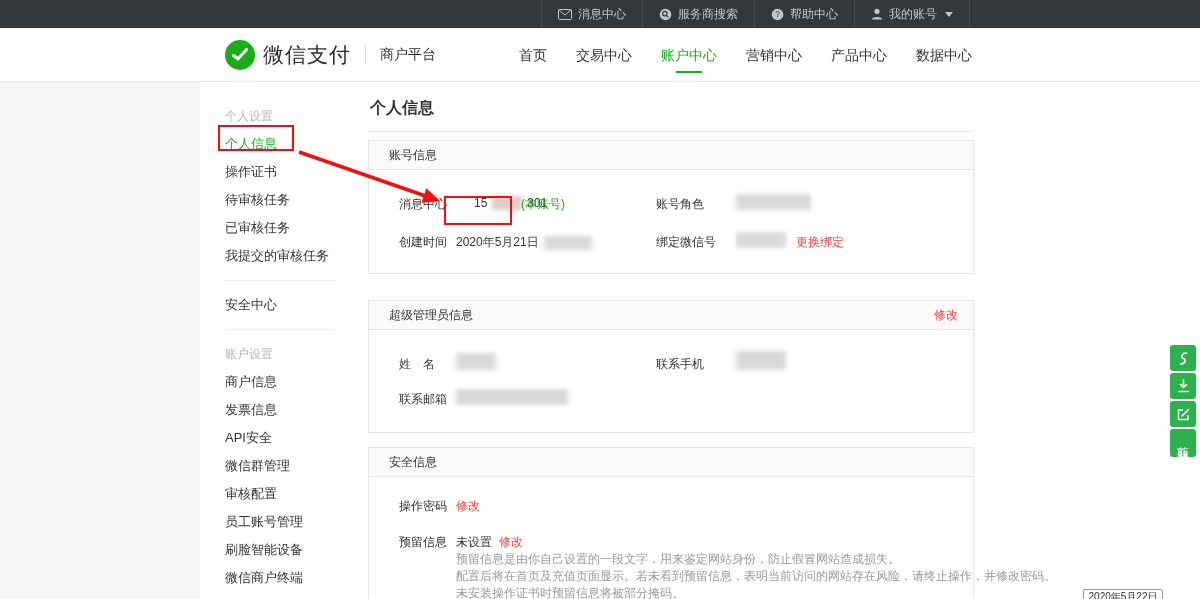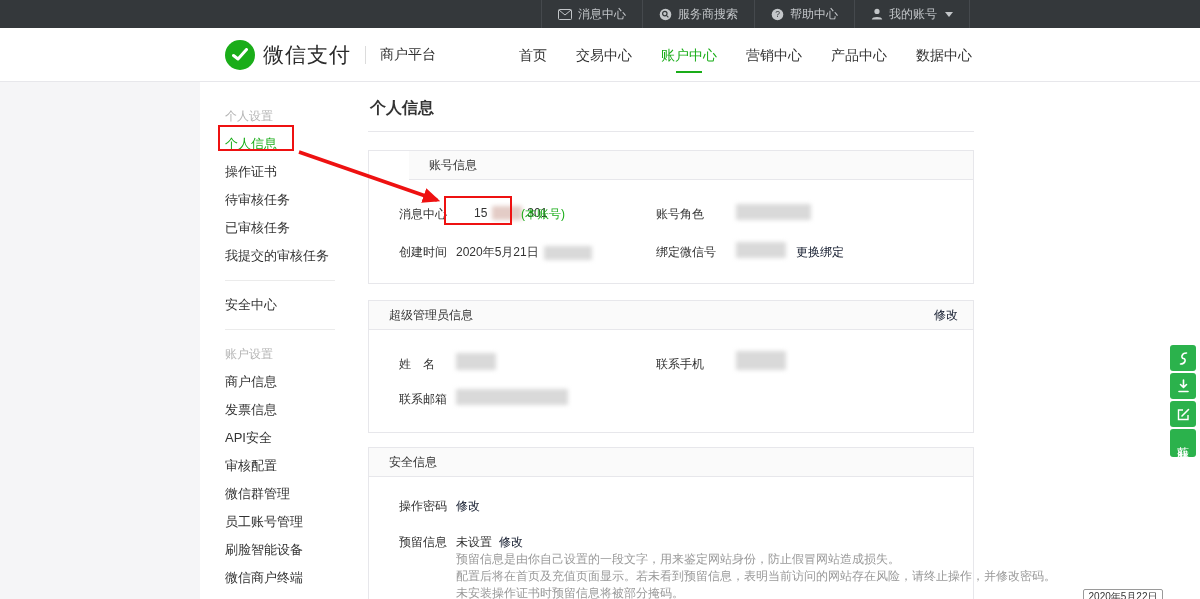--- a/index.html
+++ b/index.html
@@ -43,26 +43,26 @@
   .sb-divider { height:1px; background:#ebebeb; margin:10px 0 10px 0; width:110px; }
 
   
   .main { position:absolute; left:368px; top:82px; width:607px; height:517px; }
   .page-title { position:absolute; left:2px; top:16px; font-size:16px; color:#333; }
   .title-divider { position:absolute; left:0; top:49px; width:606px; height:1px; background:#e7e7eb; }
   .section { position:absolute; left:0; width:606px; background:#fff; border:1px solid #e7e7eb; }
   .section-header { height:29px; background:#fafafa; border-bottom:1px solid #e7e7eb;
     display:flex; align-items:center; justify-content:space-between; padding:0 15px 0 20px; }
   .section-header-label { font-size:12px; color:#333; }
-  .sec1 { top:68px; height:134px;padding-left:40px; }
+  .sec1 { top:58px; height:134px; }
   .sec2 { top:218px; height:133px; }
   .sec3 { top:365px; height:170px; }
   .field-label { position:absolute; font-size:12px; color:#333; }
   .field-value { position:absolute; font-size:12px; color:#333; display:flex; align-items:center; gap:5px; }
-  .link { color:#0f172a; font-size:12px; text-decoration:none; cursor:pointer; }
+  .link { color:#ef4444; font-size:12px; text-decoration:none; cursor:pointer; }
   .green-note { color:#1aad19; font-size:12px; }
   .masked { display:inline-block; background:#d9d9d9; filter:blur(2px); border-radius:1px; }
   .masked.pink { background:#e3ccc6; }
   .note-line { font-size:12px; color:#999; line-height:17px; white-space:nowrap; }
   .notes-wrap { position:absolute; left:87px; top:103px; }
 
   
   .anno-box { position:absolute; border:2px solid #ee1111; background:transparent; z-index:30; }
   .anno-svg { position:absolute; left:0; top:0; width:1200px; height:599px; pointer-events:none; z-index:31; }
 
@@ -152,22 +152,22 @@
       <div class="sb-item">待审核任务</div>
       <div class="sb-item">已审核任务</div>
       <div class="sb-item">我提交的审核任务</div>
       <div class="sb-divider"></div>
       <div class="sb-item">安全中心</div>
       <div class="sb-divider"></div>
       <div class="sb-group-title">账户设置</div>
       <div class="sb-item">商户信息</div>
       <div class="sb-item">发票信息</div>
       <div class="sb-item">API安全</div>
+      <div class="sb-item">微信群管理</div>
       <div class="sb-item">审核配置</div>
-      <div class="sb-item">微信群管理</div>
       <div class="sb-item">员工账号管理</div>
       <div class="sb-item">刷脸智能设备</div>
       <div class="sb-item">微信商户终端</div>
 
     </div>
   </aside>
 
   <main class="main">
     <h1 class="page-title">个人信息</h1>
     <div class="title-divider"></div>

